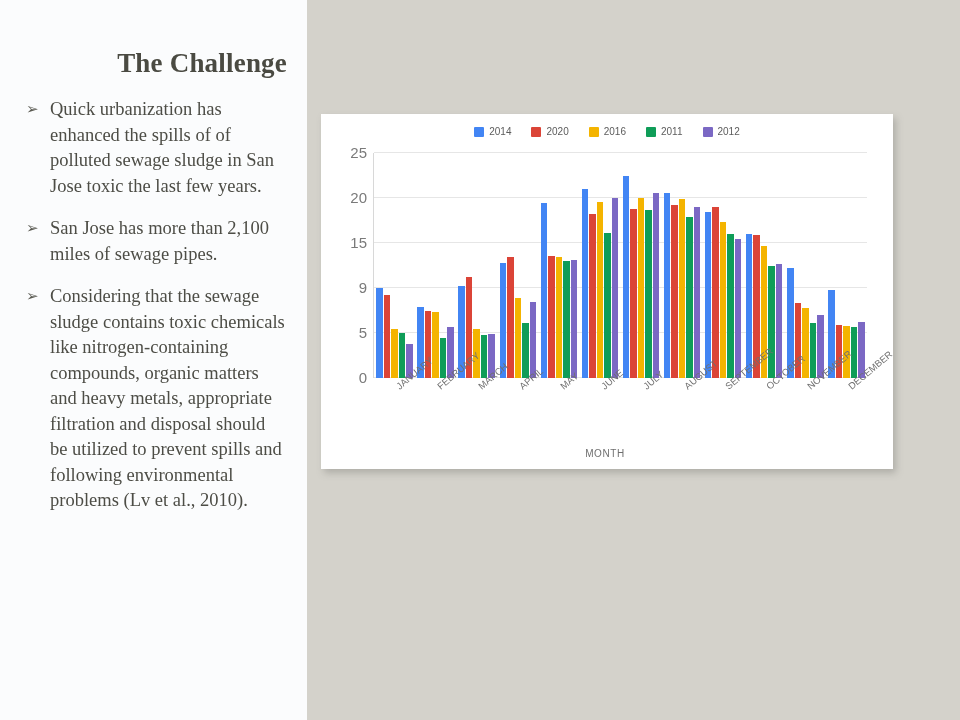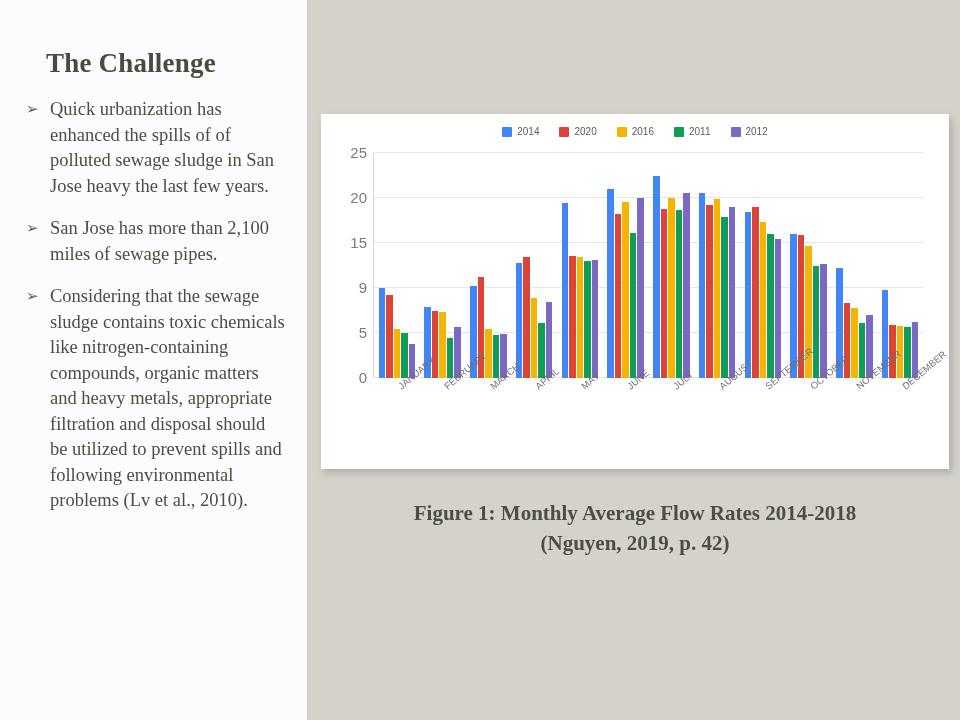--- a/index.html
+++ b/index.html
@@ -29,20 +29,21 @@
     box-sizing: border-box;
     padding: 40px 20px 0 24px;
   }
   #panel-title {
     font-family: "Liberation Serif", serif;
     font-weight: bold;
     font-size: 27px;
     color: #4a4a42;
     margin: 8px 0 18px 22px;
     letter-spacing: 0.2px;
+    text-align: right;
   }
   .bullet-row {
     display: flex;
     align-items: flex-start;
     margin-bottom: 17px;
   }
   .bullet-mark {
     flex: 0 0 auto;
     width: 24px;
     font-family: "DejaVu Sans", sans-serif;
@@ -56,21 +57,21 @@
     font-family: "Liberation Serif", serif;
     font-size: 18.5px;
     line-height: 25.5px;
     color: #4d4d46;
   }
   
   #chart-card {
     position: absolute;
     left: 321px;
     top: 114px;
-    width: 628px;
+    width: 572px;
     height: 355px;
     background: #ffffff;
     box-shadow: 3px 4px 7px rgba(120,120,115,0.40);
   }
   #legend {
     display: flex;
     justify-content: center;
     gap: 20px;
     padding-top: 12px;
     font-family: "Liberation Sans", sans-serif;
@@ -174,21 +175,21 @@
 </head>
 <body>
 
 <div id="slide">
 
   <div id="left-panel">
     <div id="panel-title">The Challenge</div>
     <div id="bullet-list">
         <div class="bullet-row">
           <div class="bullet-mark">➢</div>
-          <div class="bullet-text">Quick urbanization has enhanced the spills of of polluted sewage sludge in San Jose heavy the last few years.</div>
+          <div class="bullet-text">Quick urbanization has enhanced the spills of of polluted sewage sludge in San Jose toxic the last few years.</div>
         </div>
         <div class="bullet-row">
           <div class="bullet-mark">➢</div>
           <div class="bullet-text">San Jose has more than 2,100 miles of sewage pipes.</div>
         </div>
         <div class="bullet-row">
           <div class="bullet-mark">➢</div>
           <div class="bullet-text">Considering that the sewage sludge contains toxic chemicals like nitrogen-containing compounds, organic matters and heavy metals, appropriate filtration and disposal should be utilized to prevent spills and following environmental problems (Lv et al., 2010).</div>
         </div>
       </div>
@@ -357,21 +358,18 @@
           <div class="xlabel-slot">
             <div class="xlabel">OCTOBER</div>
           </div>
           <div class="xlabel-slot">
             <div class="xlabel">NOVEMBER</div>
           </div>
           <div class="xlabel-slot">
             <div class="xlabel">DECEMBER</div>
           </div>
         </div>
+      <div id="xaxis-title">MONTH</div>
     </div>
   </div>
 
-  <div id="caption">
-    <div>Figure 1: Monthly Average Flow Rates 2014-2018</div>
-    <div>(Nguyen, 2019, p. 42)</div>
-  </div>
 
 </div>
 
 </body></html>

